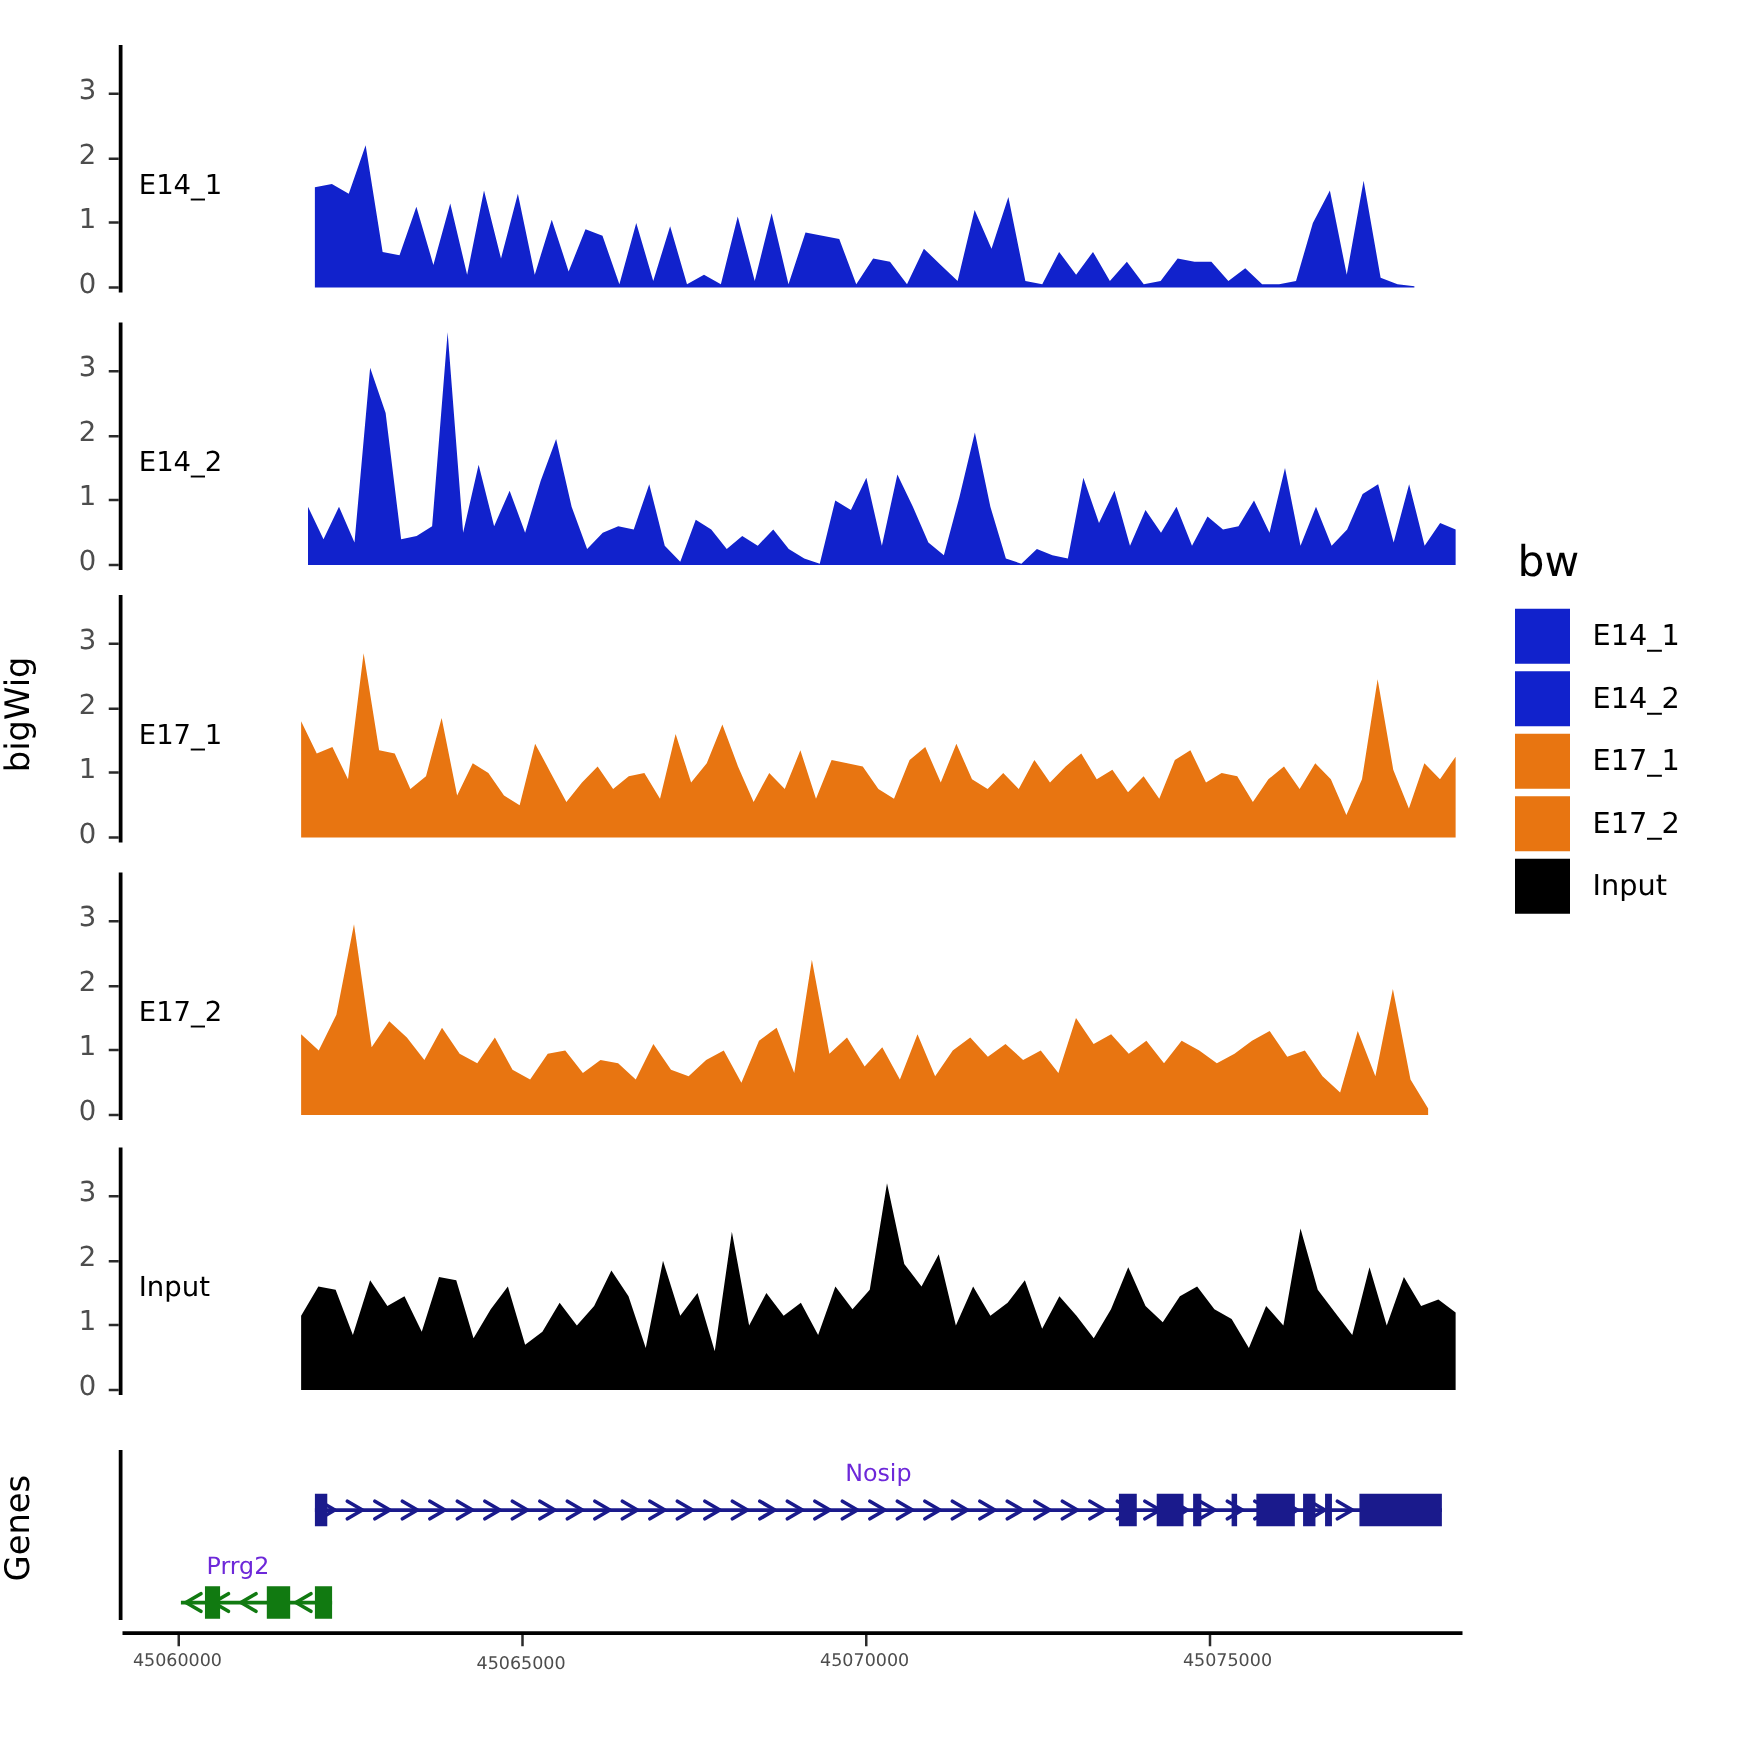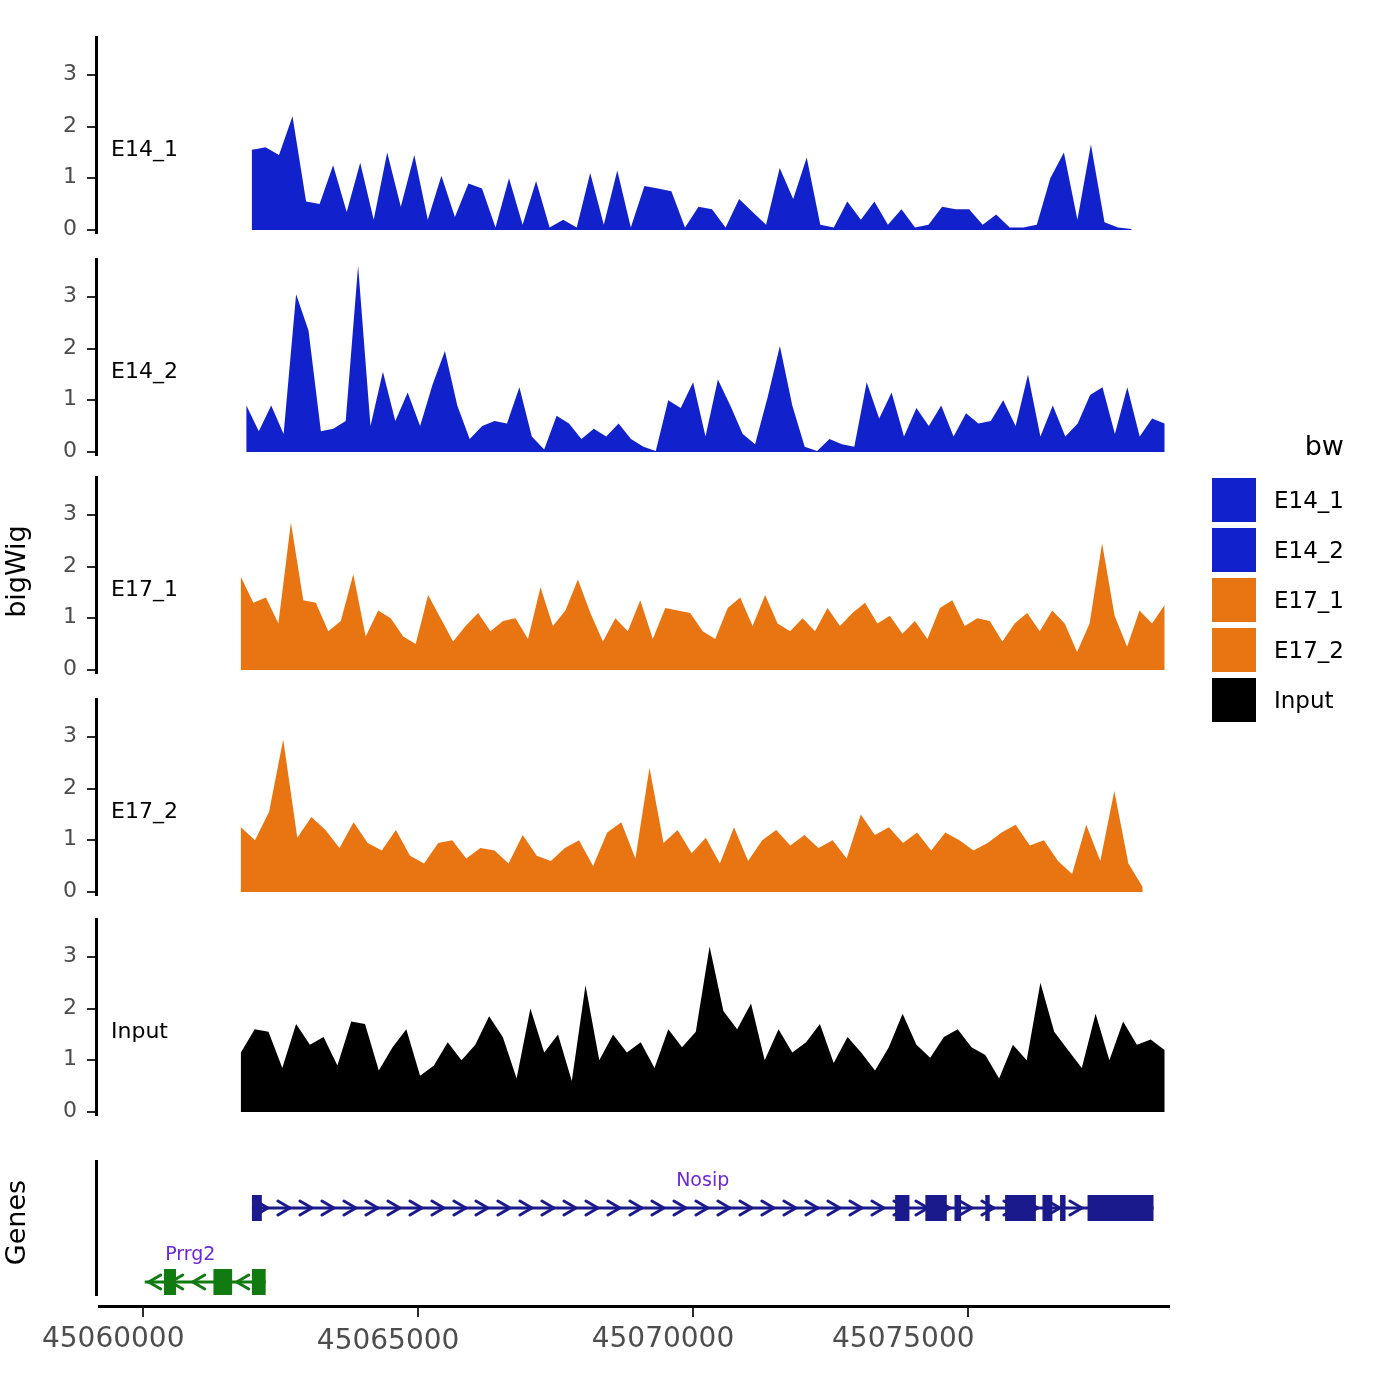--- a/index.html
+++ b/index.html
@@ -32,36 +32,36 @@
     position:absolute;font-size:22px;color:#4d4d4d;
     text-align:right;white-space:nowrap;
   }
   .strip-label{
     position:absolute;font-size:22px;color:#000;white-space:nowrap;
   }
   .track-svg{position:absolute;left:0;top:0;display:block;}
 
   
   .legend{position:absolute;}
-  .legend-title{font-size:27px;color:#000;margin:0 0 14px 2px;text-align:right;}
+  .legend-title{font-size:34px;color:#000;margin:0 0 14px 2px;}
   .legend-row{display:flex;align-items:center;height:50px;}
   .legend-key{
     width:44px;height:44px;flex:0 0 44px;
   }
   .legend-label{
     font-size:23px;color:#000;margin-left:18px;white-space:nowrap;
   }
 
   
   .gene-axis-line{position:absolute;background:#000;}
   .xaxis-line{position:absolute;height:3px;background:#000;}
   .xtick{position:absolute;width:2px;height:9px;background:#2b2b2b;}
   .xtick-label{
-    position:absolute;font-size:28px;color:#4d4d4d;
-    white-space:nowrap;
+    position:absolute;font-size:14px;color:#4d4d4d;
+    white-space:nowrap;text-align:center;
   }
   .gene-name{
     position:absolute;font-size:19px;color:#6d28d9;white-space:nowrap;
   }
 </style>
 </head>
 <body>
 
 <div id="root">
 
@@ -221,21 +221,21 @@
 
   <div id="xaxis">
       <div class="xaxis-line" style="left: 98px; top: 1305px; width: 1072px;"></div>
       <div class="xtick" style="left: 141.979px; top: 1308px;"></div>
       <div class="xtick-label" style="left: 41.9795px; top: 1321px; width: 200px;">45060000</div>
       <div class="xtick" style="left: 416.851px; top: 1308px;"></div>
       <div class="xtick-label" style="left: 316.851px; top: 1323px; width: 200px;">45065000</div>
       <div class="xtick" style="left: 691.723px; top: 1308px;"></div>
       <div class="xtick-label" style="left: 591.723px; top: 1321px; width: 200px;">45070000</div>
       <div class="xtick" style="left: 966.595px; top: 1308px;"></div>
-      <div class="xtick-label" style="left: 832px; top: 1321px; width: 200px;">45075000</div>
+      <div class="xtick-label" style="left: 882px; top: 1321px; width: 200px;">45075000</div>
     </div>
 
 
   <div class="legend" id="legend" style="left: 1212px; top: 430px;">
     <div class="legend-title">bw</div>
     <div id="legend-items">
         <div class="legend-row">
           <div class="legend-key" style="background: rgb(17, 34, 204);"></div>
           <div class="legend-label">E14_1</div>
         </div>

